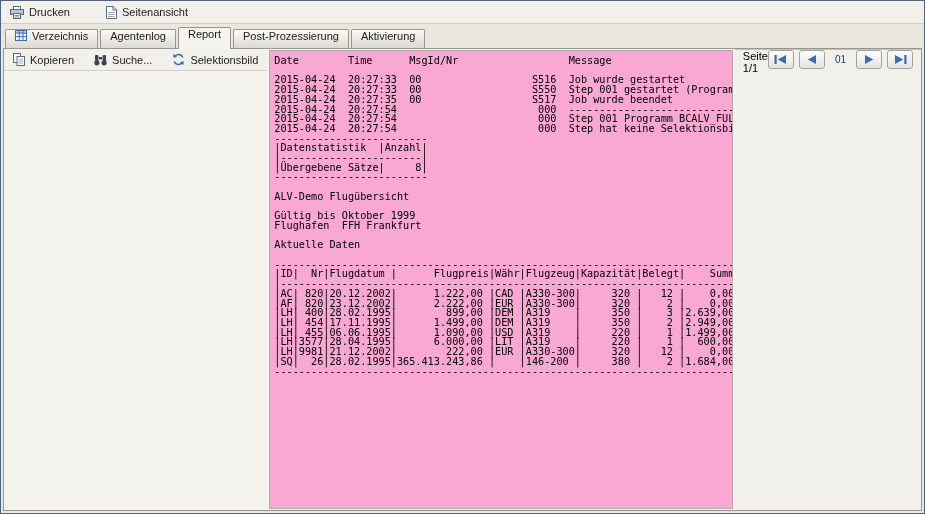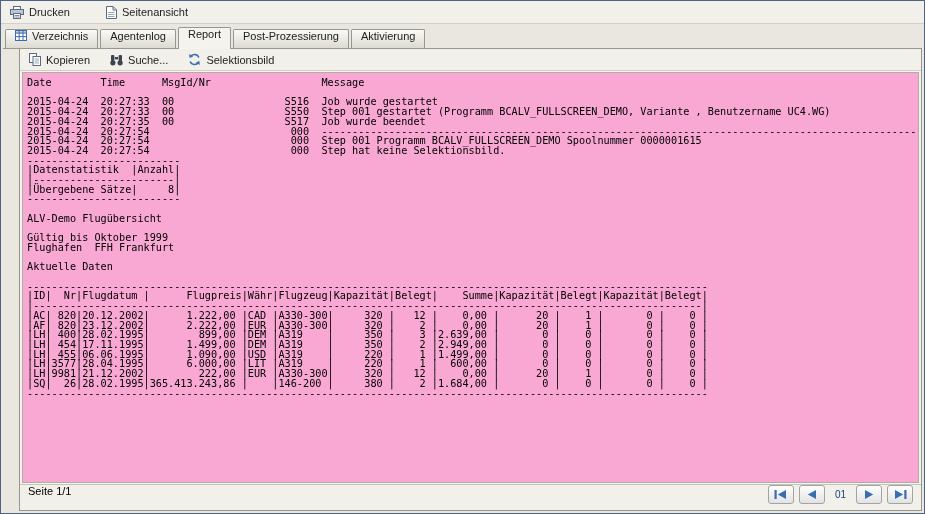--- a/index.html
+++ b/index.html
@@ -31,22 +31,22 @@
   
   .tabstrip { flex:0 0 24px; display:flex; align-items:flex-end; margin:0 2px;
               padding:3px 2px 0 2px; border-bottom:1px solid #98968e; background:#e9e7e0; }
   .tab { height:19px; display:flex; align-items:flex-start; gap:5px; padding:0 9px;
          margin-right:2px; font-size:11px; color:#222; white-space:nowrap;
          border:1px solid #98968e; border-bottom:none; border-radius:2px 2px 0 0;
          background:linear-gradient(180deg,#fbfaf7 0%,#dcdad1 100%); cursor:default; }
   .tab.active { background:#f4f3ee; height:22px; margin-bottom:-1px; z-index:2; position:relative; }
 
   
-  .tabpanel { flex:1; min-height:0; margin:0 2px 2px 18px; border:1px solid #98968e;
-              border-top:none; background:#f4f3ee; display:flex; flex-direction:column; }
+  .tabpanel { flex:1; min-height:0; margin:0 2px 2px 2px; border:1px solid #98968e;
+              border-top:none; background:#f4f3ee; display:flex; flex-direction:row; }
   .report-view { flex:1; min-height:0; margin:1px 2px; border:1px solid #b0aea4;
                  background:#f9a8d4; overflow:hidden; }
   pre.report { font-family:"DejaVu Sans Mono", monospace; font-size:10.2px;
                line-height:9.7px; color:#000; padding:5px 0 0 4px; }
 
   
   .statusbar { flex:0 0 26px; display:flex; align-items:flex-start; justify-content:space-between;
                padding:0 8px; background:#f1f0ea; border-top:1px solid #c6c4ba; font-size:11px; }
   .pager { display:flex; align-items:center; gap:5px; }
   .pg-btn { width:26px; height:19px; display:flex; align-items:center; justify-content:center;

